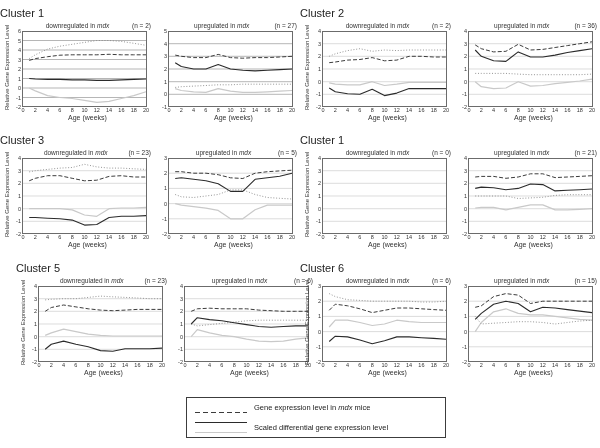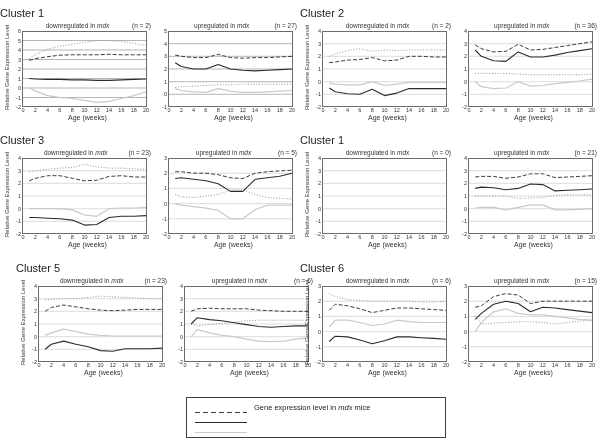--- a/index.html
+++ b/index.html
@@ -601,15 +601,16 @@
       </div>
       <div class="lrow">
         <span class="lsample"><svg width="56" height="9" viewBox="0 0 56 9">
             <line x1="2" x2="54" y1="4.5" y2="4.5" stroke="#2b2b2b" stroke-width="1.1"></line>
           </svg></span>
       </div>
       <div class="lrow">
         <span class="lsample"><svg width="56" height="9" viewBox="0 0 56 9">
             <line x1="2" x2="54" y1="4.5" y2="4.5" stroke="#c9c9c9" stroke-width="1.2"></line>
           </svg></span>
+        <span class="llabel">Scaled differential gene expression level</span>
       </div>
     </div>
 </div>
 
 </body></html>

